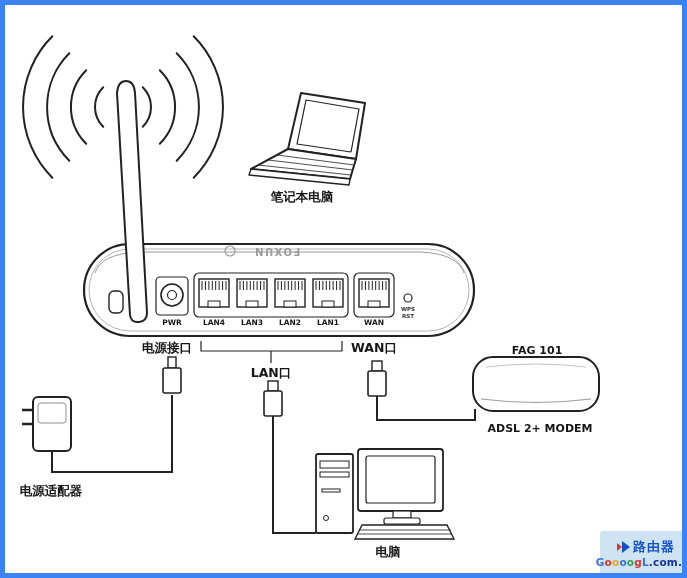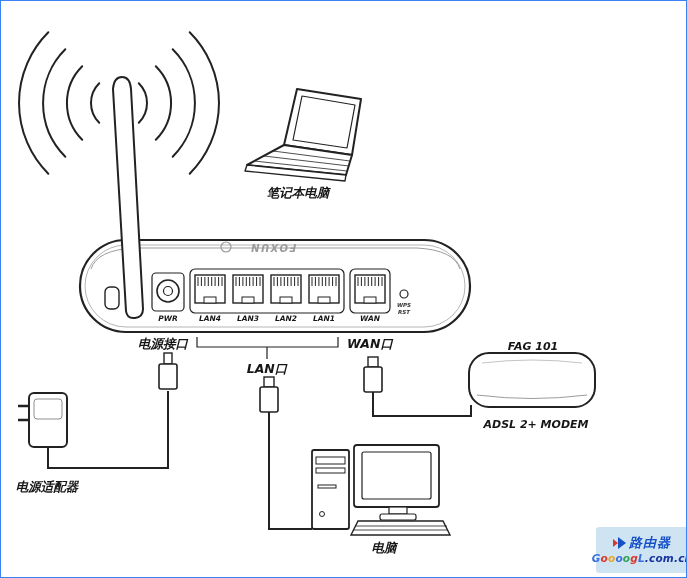--- a/index.html
+++ b/index.html
@@ -1,20 +1,19 @@
 <!DOCTYPE html>
 <html><head>
 <meta charset="utf-8">
 <style>
   html,body { margin:0; padding:0; background:#fff; }
   .stage {
     position:relative; width:687px; height:578px; overflow:hidden;
-    background:#ffffff; box-sizing:border-box; border:1px solid #3b82f6;
+    background:#ffffff; box-sizing:border-box; border:5px solid #3b82f6;
     font-family:"DejaVu Sans","Liberation Sans",sans-serif;
-    font-style:italic;
   }
   svg { position:absolute; left:0; top:0; }
   svg text { font-family:"DejaVu Sans","Liberation Sans",sans-serif; fill:#161616; }
   .lbl      { font-size:12.5px; font-weight:bold; }
   .lbl-sm   { font-size:11px;   font-weight:bold; }
   .port-lbl { font-size:7.5px;  font-weight:bold; }
   .tiny     { font-size:5.5px;  font-weight:bold; fill:#333; }
   .brand    { font-size:10px; fill:#9a9a9a; letter-spacing:1.5px; font-weight:bold; }
 
   .watermark {

